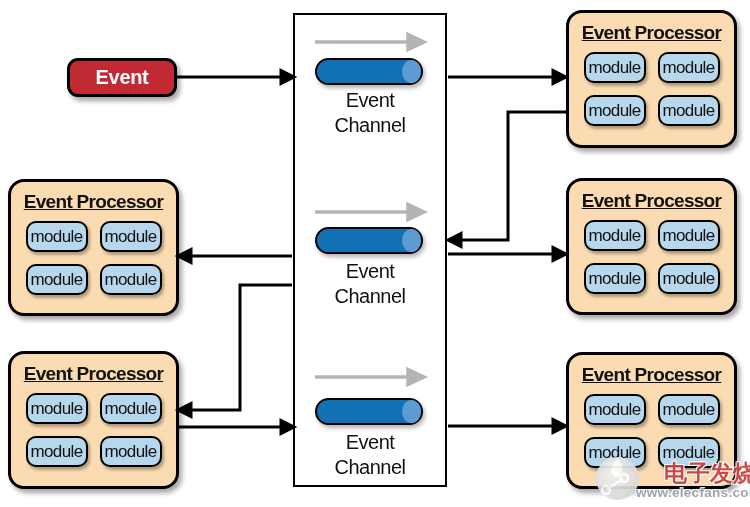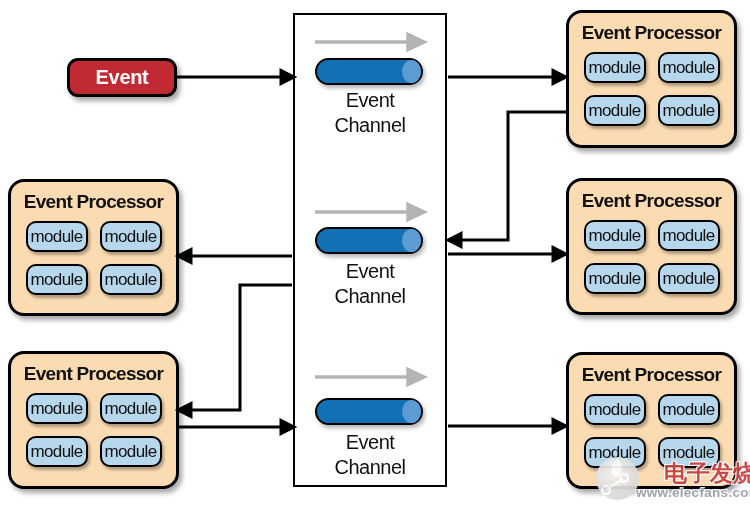--- a/index.html
+++ b/index.html
@@ -41,21 +41,21 @@
   .lbl-1 { top:88px; } .lbl-2 { top:259px; } .lbl-3 { top:430px; }
 
   
   .proc {
     position:absolute; width:171px; height:137px;
     background:#fbdcb2; border:3px solid #000; border-radius:16px;
     box-sizing:border-box; box-shadow:3px 4px 5px rgba(0,0,0,0.35); z-index:3;
   }
   .proc-title {
     text-align:center; margin-top:9px; font-size:19px; font-weight:bold;
-    letter-spacing:-0.7px; color:#111;
+    letter-spacing:-0.7px; color:#111;text-decoration:underline;
   }
   .mods {
     display:grid; grid-template-columns:62px 62px; column-gap:17px; row-gap:13px;
     justify-content:center; margin-top:8px;gap:12px;
   }
   .module {
     width:62px; height:31px; background:#b7d8ec; border:2.5px solid #000;
     border-radius:10px; box-sizing:border-box; display:flex; align-items:center;
     justify-content:center; font-size:17px; letter-spacing:-0.6px; color:#111;
     box-shadow:2px 2.5px 3px rgba(0,0,0,0.3);

